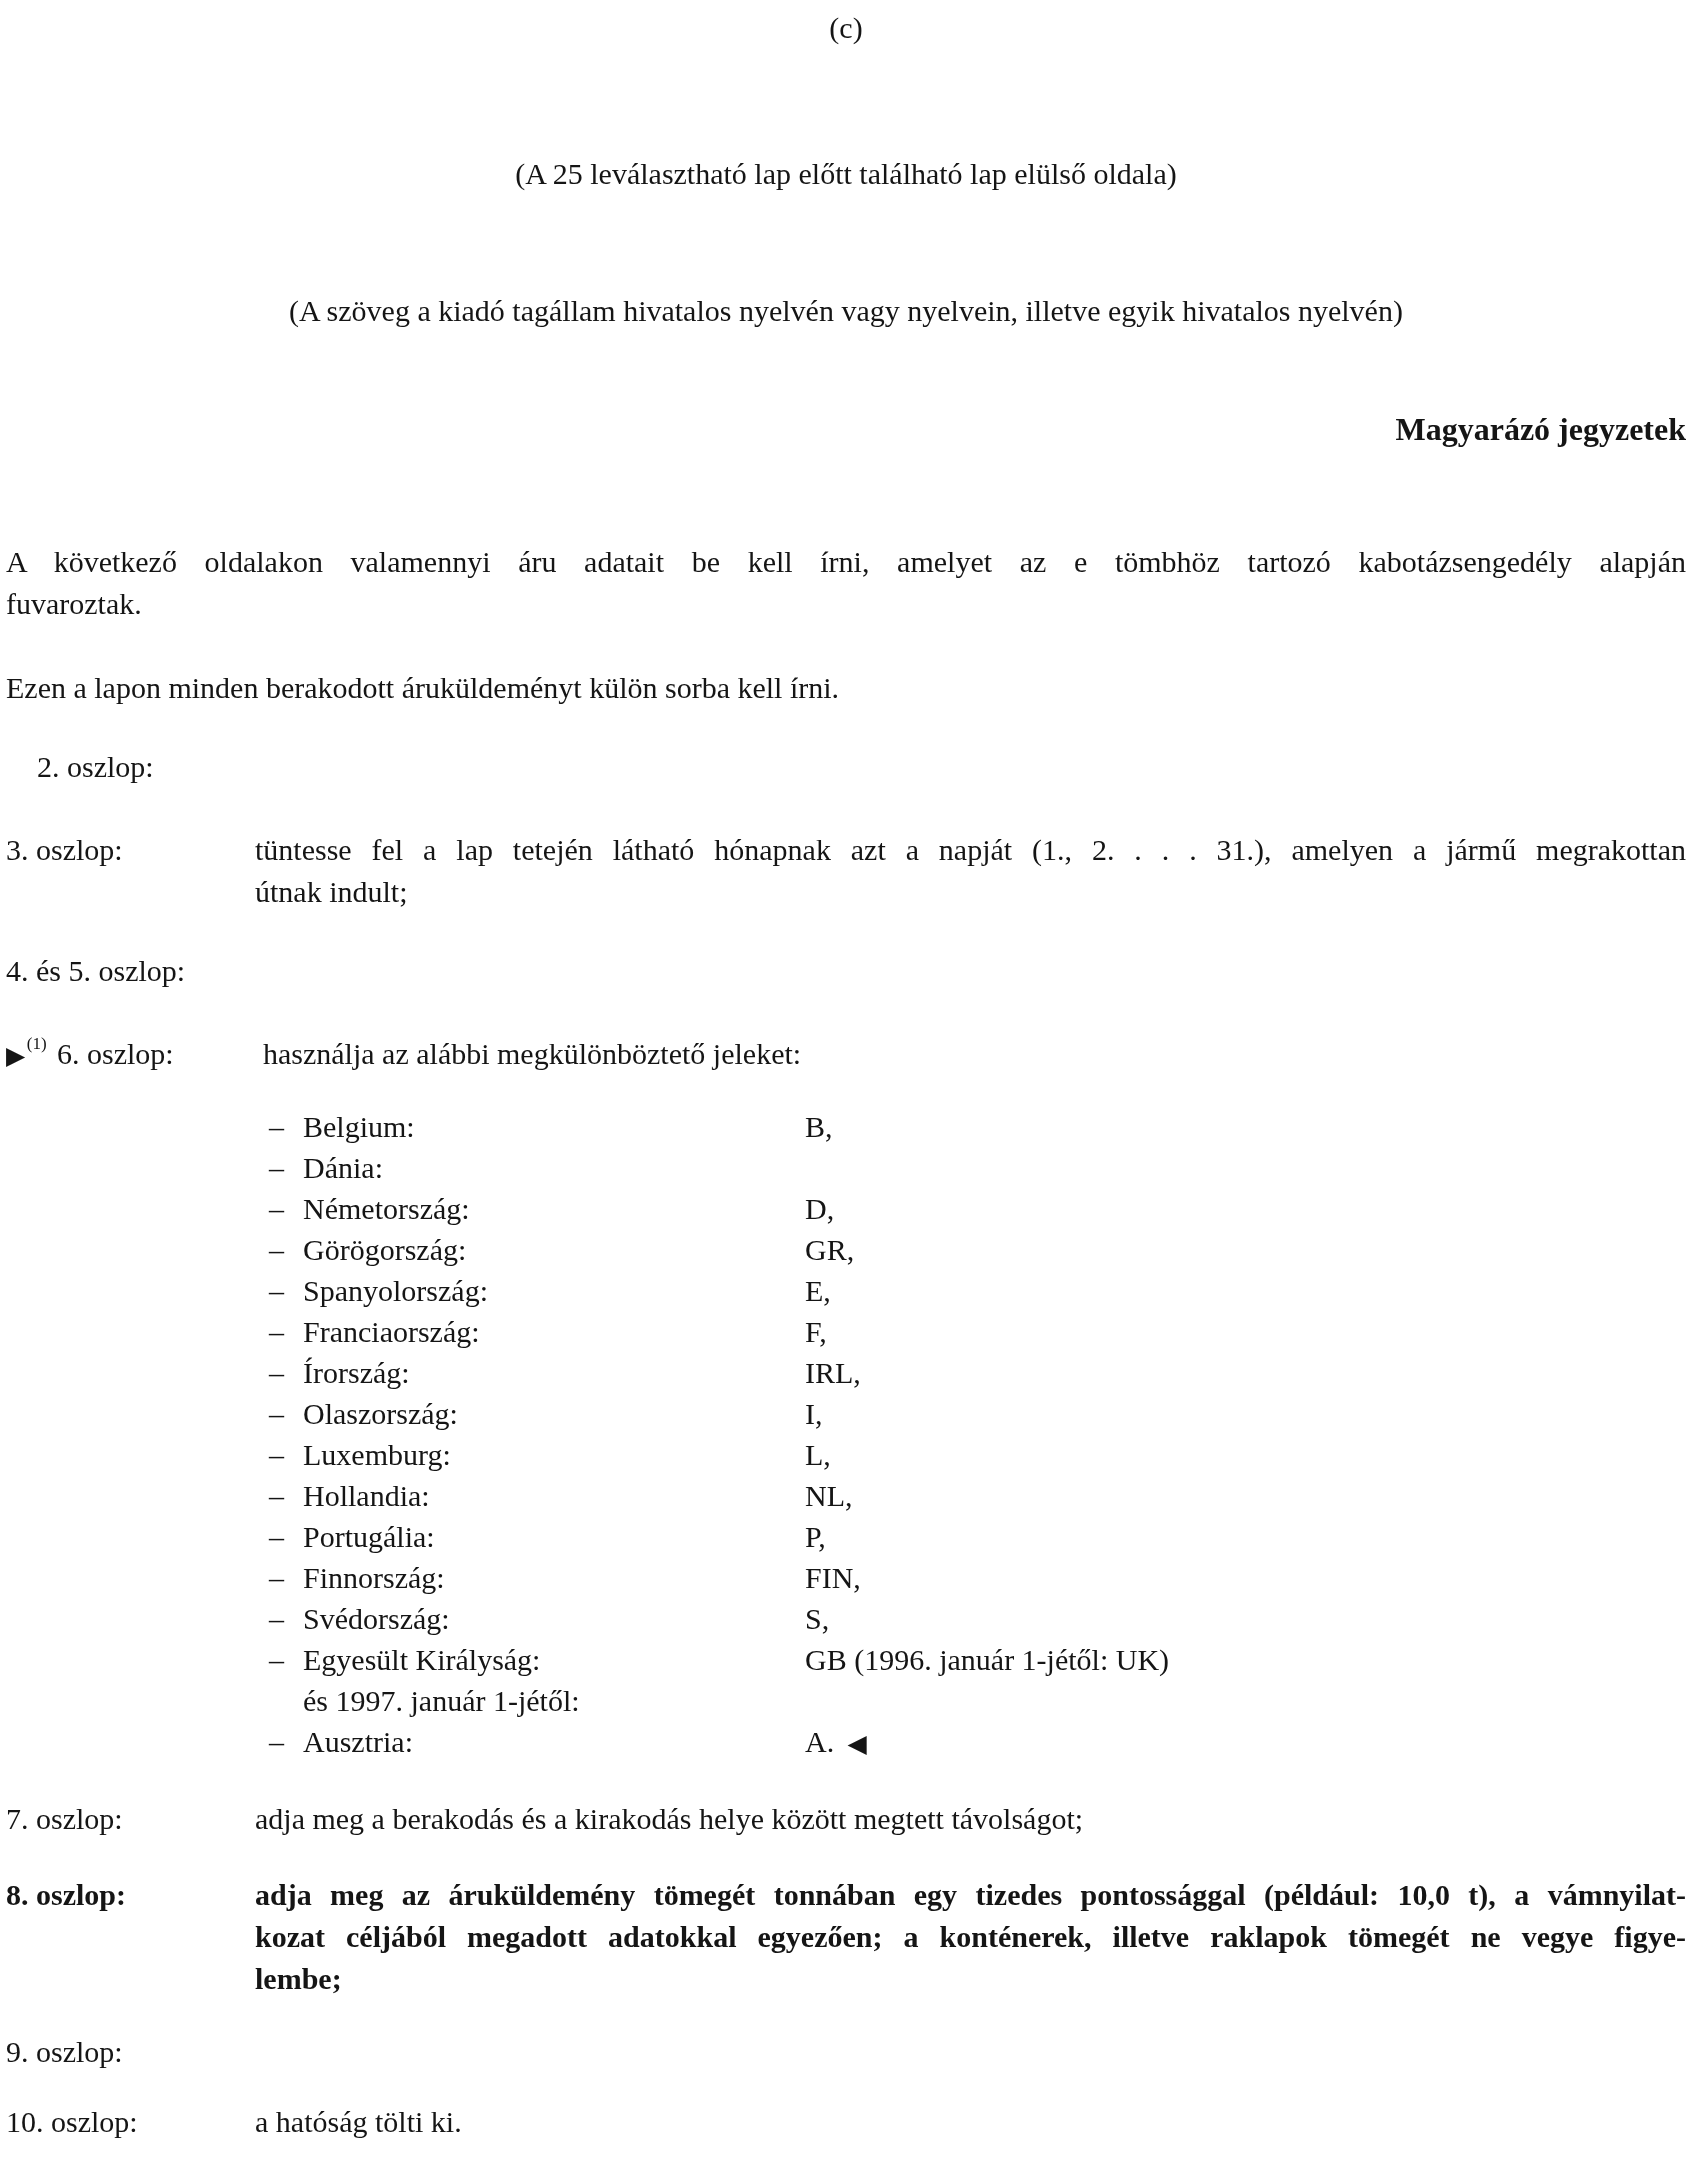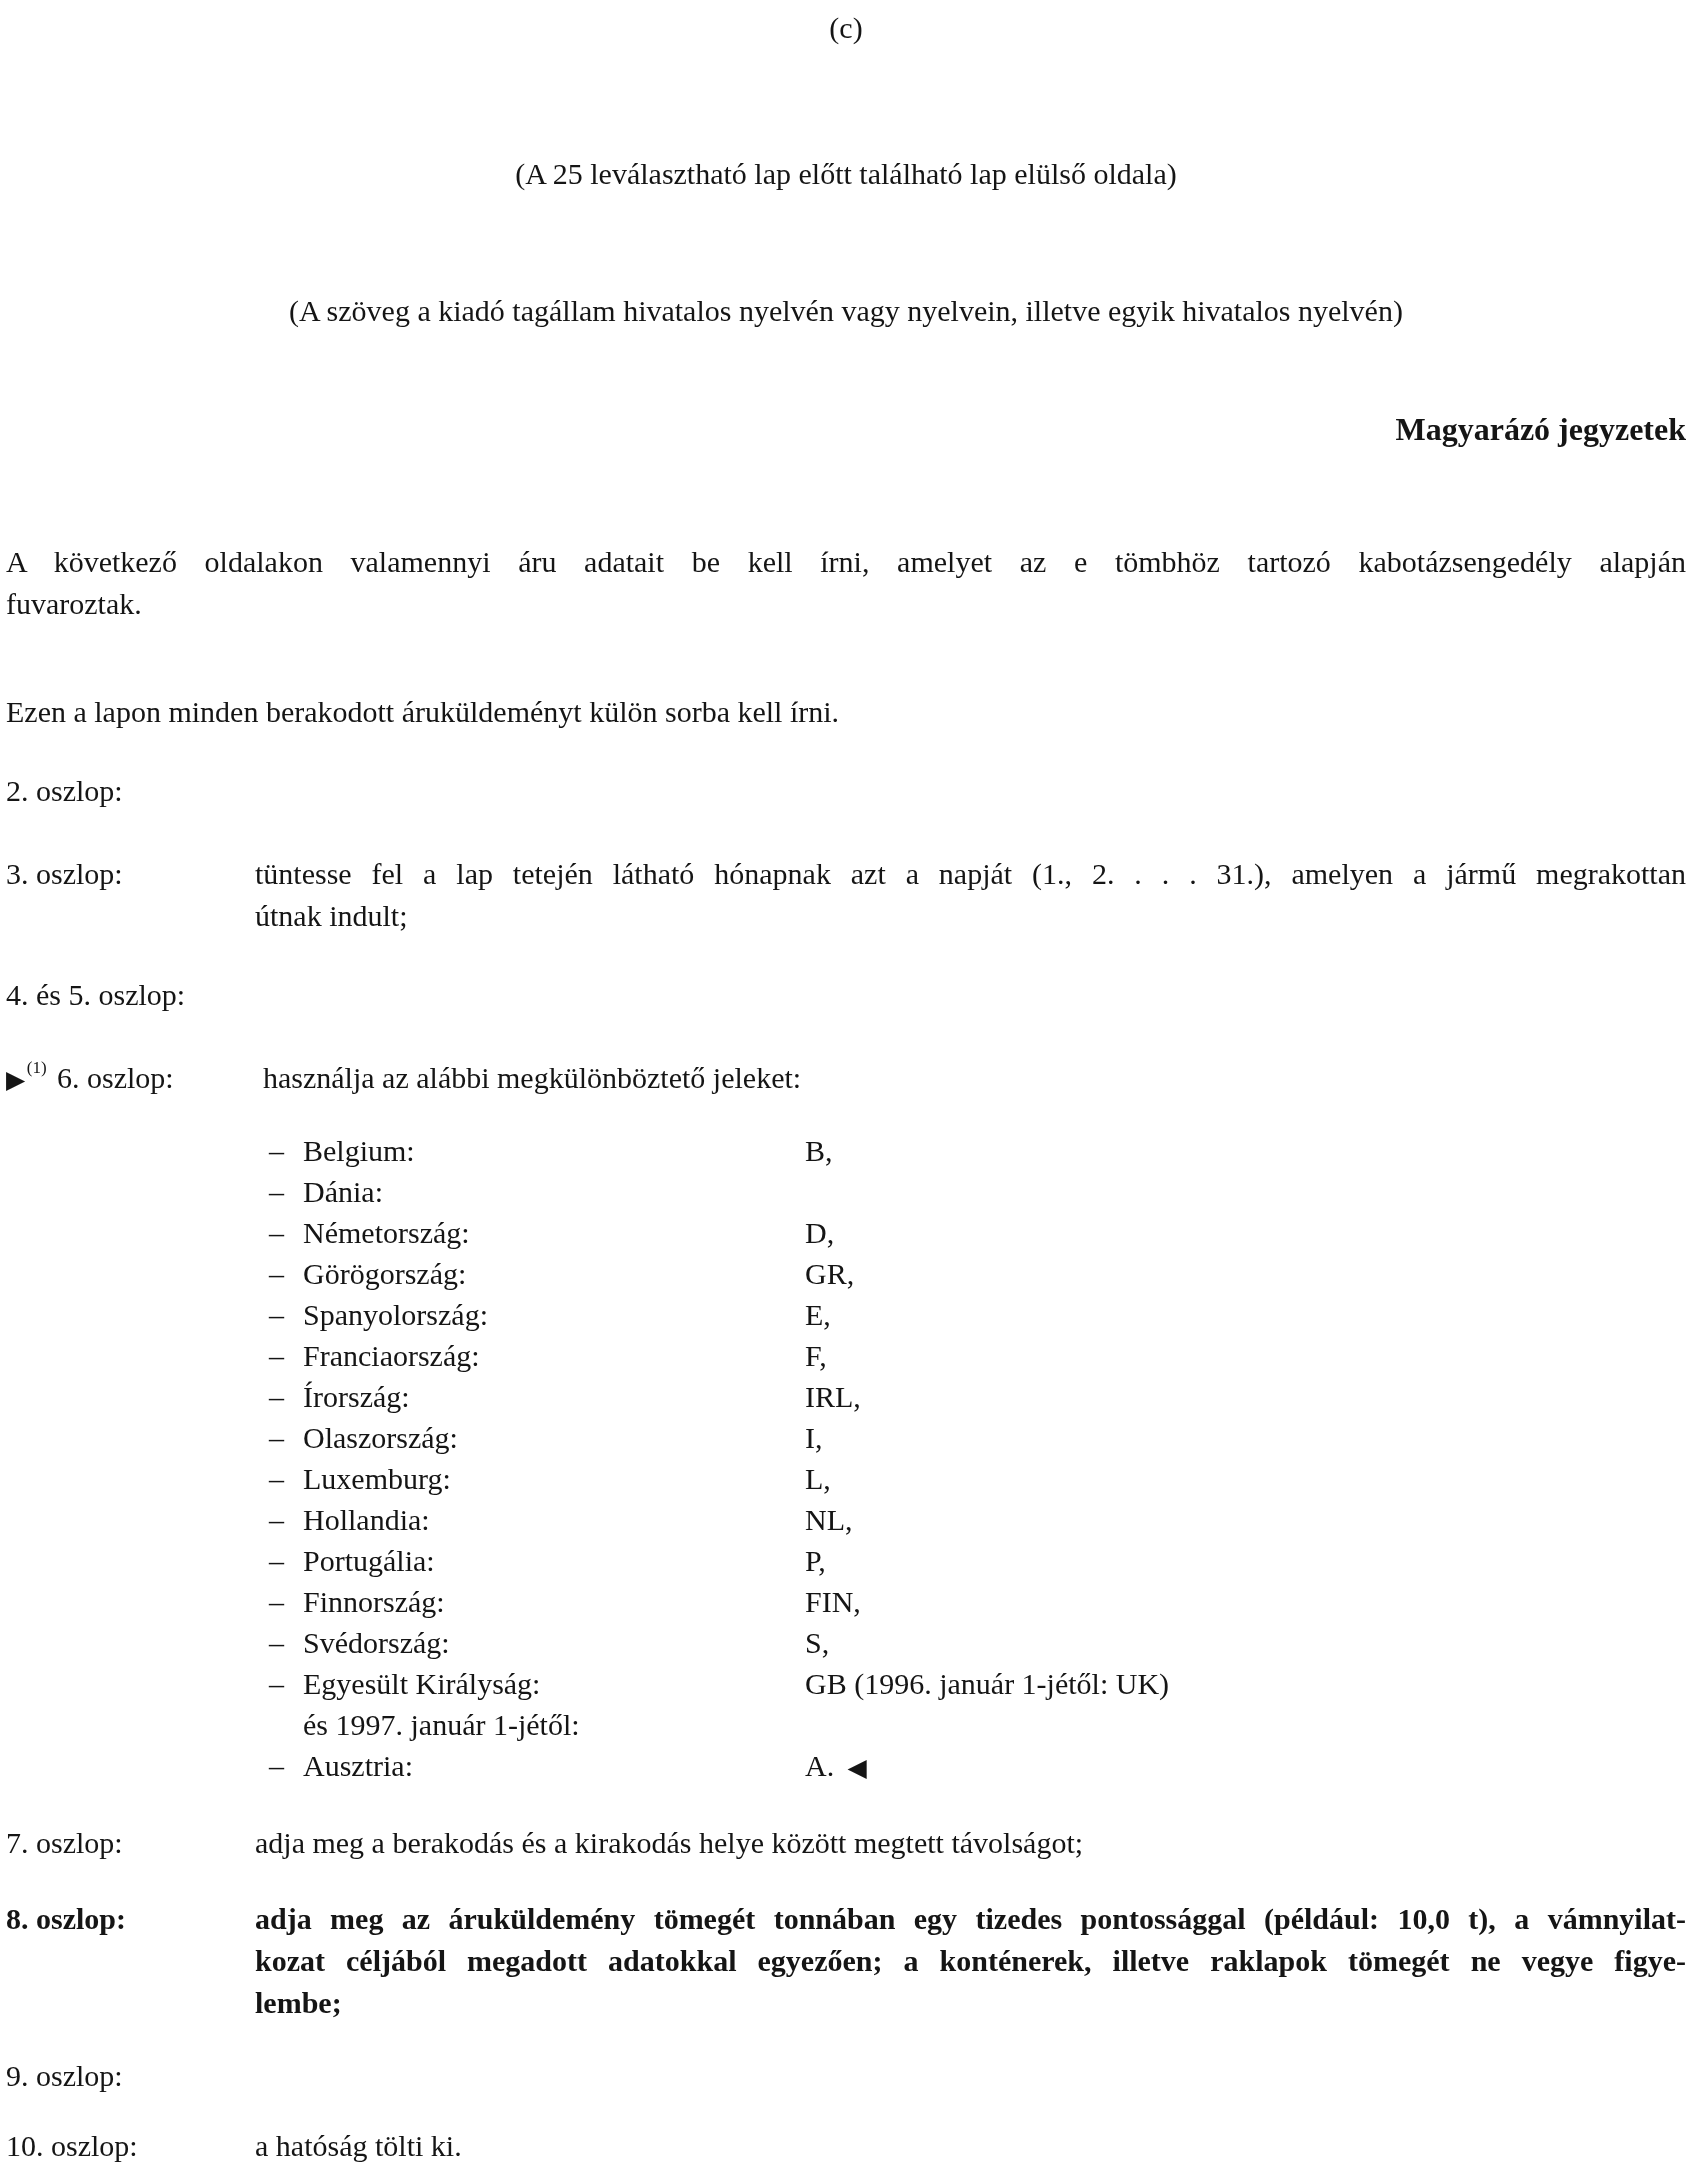--- a/index.html
+++ b/index.html
@@ -12,26 +12,26 @@
     line-height: 42px;
     overflow: hidden;
   }
   .page { padding: 7.4px 6px 0 6px; }
   .center { text-align: center; }
   .corner { }
   .sub1 { margin-top: 104px; }
   .sub2 { margin-top: 95px; }
   .heading { margin: 76px 0 0 0; font-size: 32px; font-weight: bold; line-height: 42px; text-align: right; }
   .para1 { margin-top: 91px; }
-  .para2 { margin-top: 66px; }
+  .para2 { margin-top: 42px; }
   
   .st { text-align: justify; text-align-last: justify; }
   .def { display: grid; grid-template-columns: 249px 1fr; }
   .def .label { white-space: nowrap; }
-  .n2 { margin-top: 37px; }
+  .n2 { margin-top: 37px; margin-left: 31px; }
   .n3 { margin-top: 41px; }
   .n45 { margin-top: 37px; }
   .n6 { margin-top: 41px; gap: 8px; }
   .n7 { margin-top: 34px; }
   .n8 { margin-top: 34px; font-weight: bold; }
   .n9 { margin-top: 31px; }
   .n10 { margin-top: 28px; }
   .clist { margin-top: 31px; padding-left: 6px; line-height: 41px; }
   .crow { display: grid; grid-template-columns: 34px 502px auto; align-items: start; }
   .tri { font-size: 25px; line-height: 1; }

